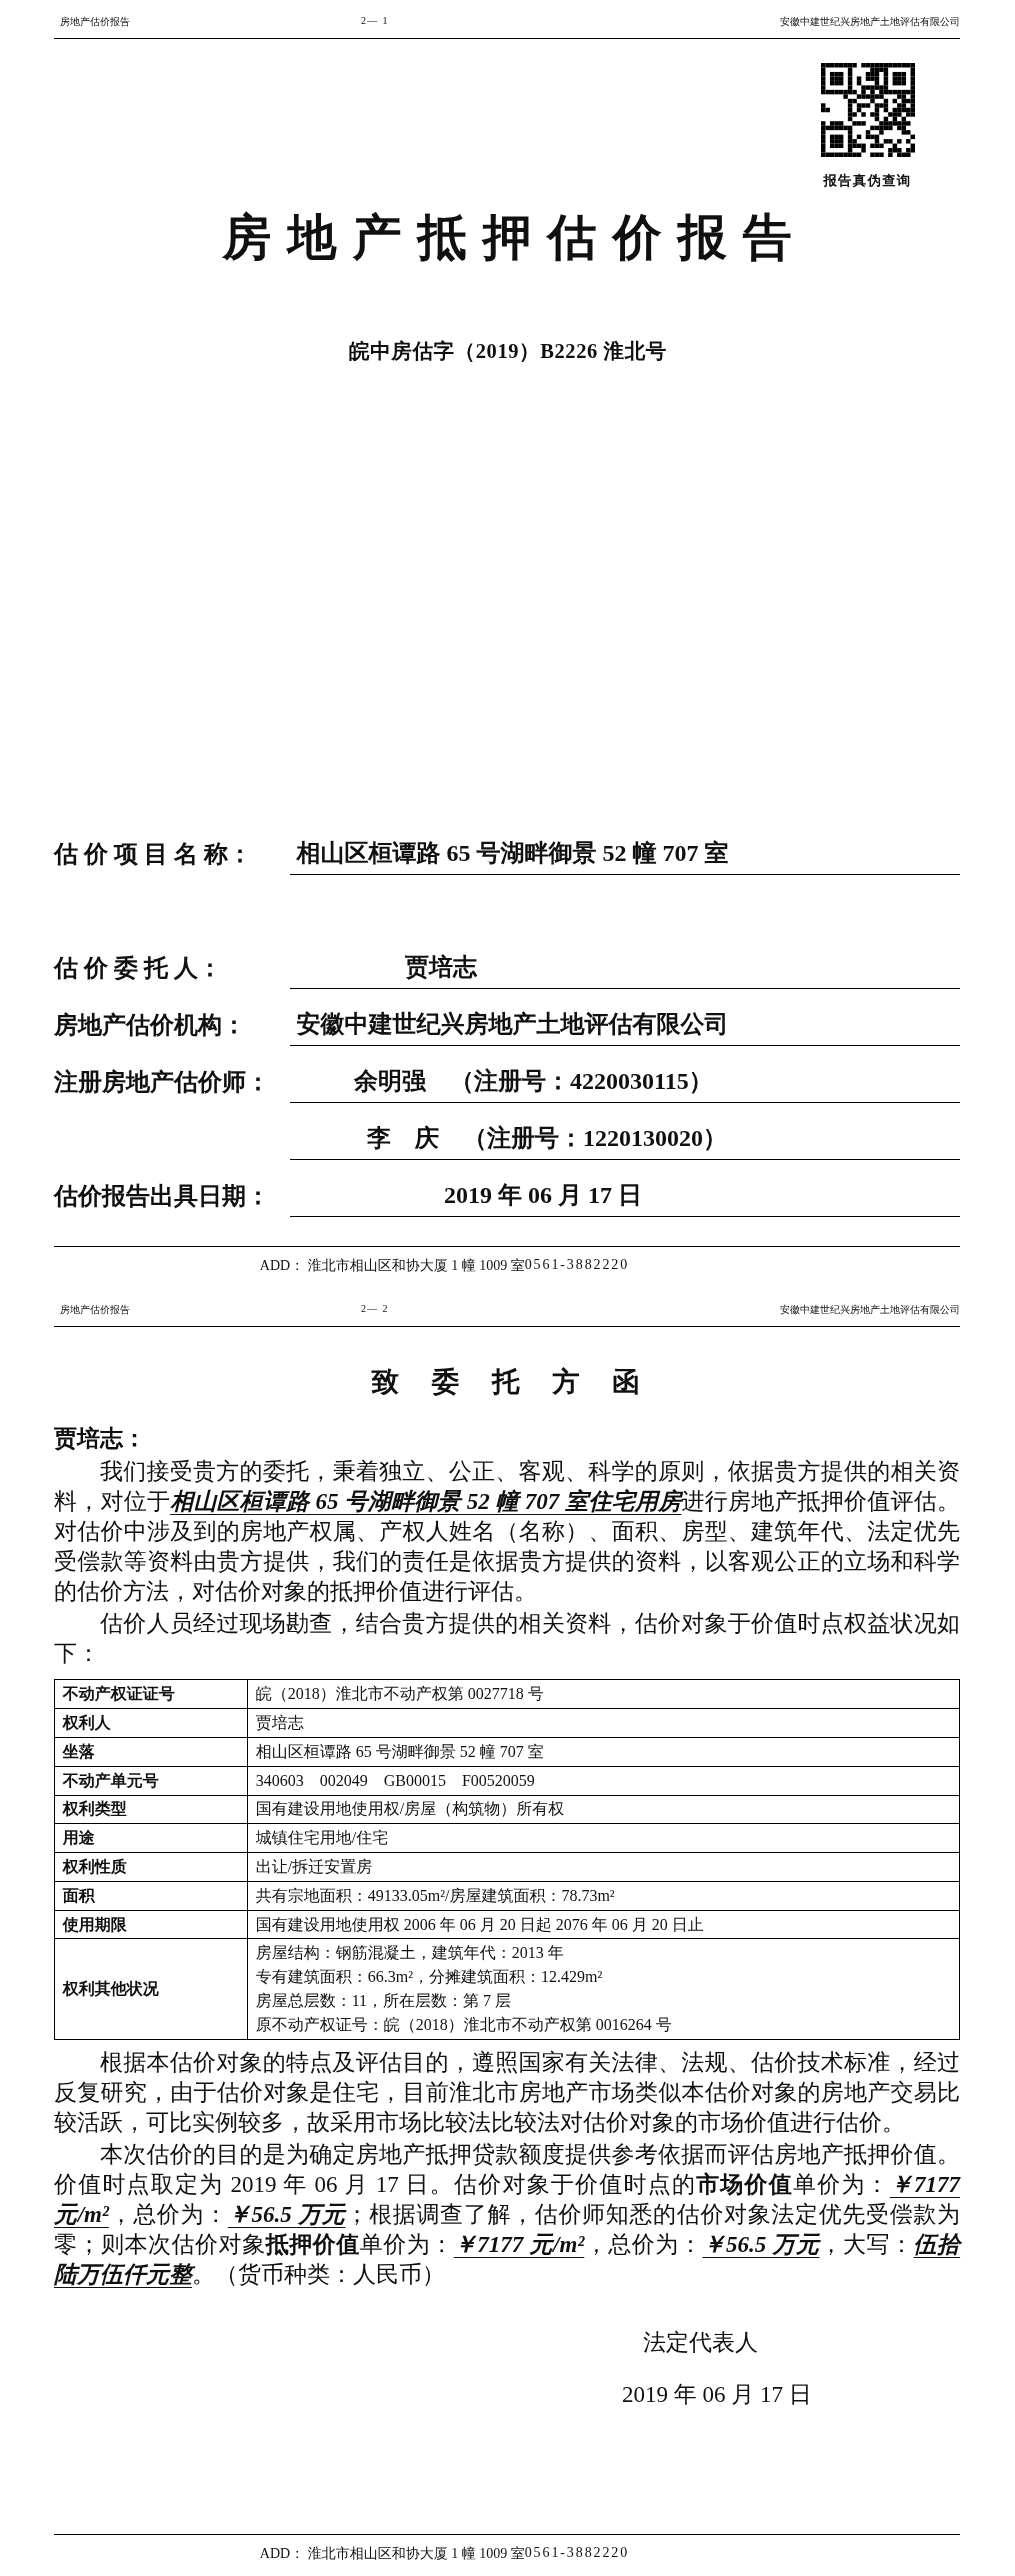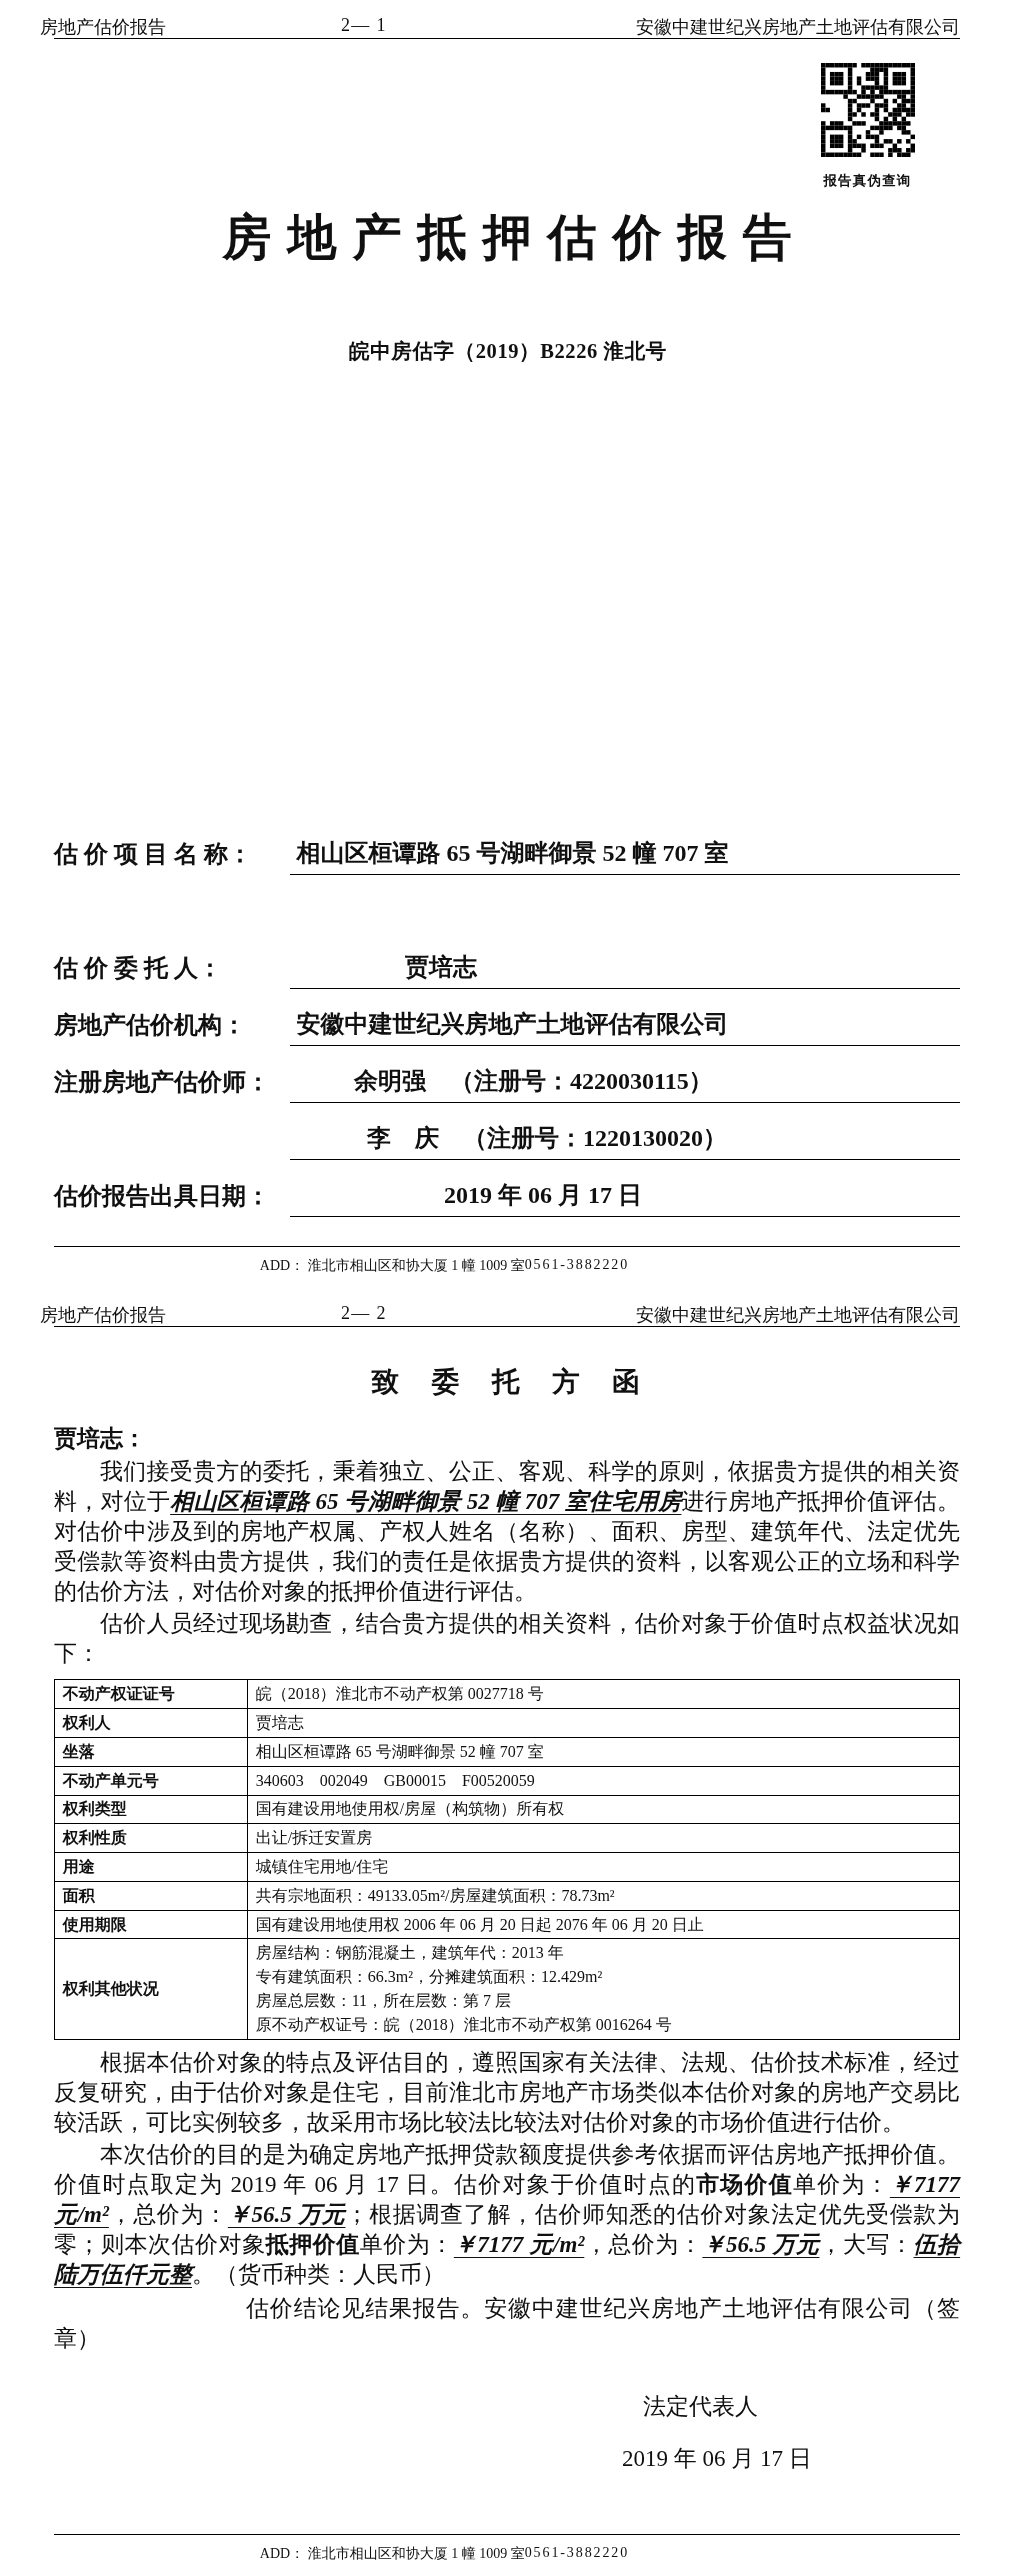--- a/index.html
+++ b/index.html
@@ -6,21 +6,21 @@
   html,body { background:#ffffff; }
   .doc {
     position:relative; width:1016px; height:2576px; background:#ffffff; color:#101010;
     font-family:"Liberation Serif","DejaVu Serif",serif;
   }
   .page { position:absolute; left:0; width:1016px; height:1288px; overflow:hidden; background:#fff; }
   #page1 { top:0; }
   #page2 { top:1288px; }
 
   
-  .pghead { position:absolute; top:15.4px; left:40px; right:56px; height:22px; font-size:18px;text-align:right; }
+  .pghead { position:absolute; top:15.4px; left:60px; right:56px; height:22px; font-size:10px;text-align:right; }
   .ph-left { position:absolute; left:0; top:0; }
   .ph-num  { position:absolute; left:301px; top:0; letter-spacing:1.3px; }
   .ph-right{ position:absolute; right:0; top:0; }
   .hrule { position:absolute; top:38px; left:54px; right:56px; border-top:1.3px solid #000; }
   .pgfoot { position:absolute; top:1246px; left:54px; right:56px; border-top:1.3px solid #000;
             padding-top:10.2px; font-size:14px; display:flex; justify-content:center; }
   .pf-phone { padding-right:125px; letter-spacing:1.9px; }
 
   
   .qr { position:absolute; left:821px; top:63px; width:94px; height:94px; }
@@ -381,26 +381,26 @@
           </tr>
           <tr>
             <td class="t-label">不动产单元号</td>
             <td>340603　002049　GB00015　F00520059</td>
           </tr>
           <tr>
             <td class="t-label">权利类型</td>
             <td>国有建设用地使用权/房屋（构筑物）所有权</td>
           </tr>
           <tr>
+            <td class="t-label">用途</td>
+            <td>城镇住宅用地/住宅</td>
+          </tr>
+          <tr>
             <td class="t-label">权利性质</td>
             <td>出让/拆迁安置房</td>
-          </tr>
-          <tr>
-            <td class="t-label">用途</td>
-            <td>城镇住宅用地/住宅</td>
           </tr>
           <tr>
             <td class="t-label">面积</td>
             <td>共有宗地面积：49133.05m²/房屋建筑面积：78.73m²</td>
           </tr>
           <tr>
             <td class="t-label">使用期限</td>
             <td>国有建设用地使用权 2006 年 06 月 20 日起 2076 年 06 月 20 日止</td>
           </tr>
           <tr>
@@ -412,21 +412,20 @@
               <div>原不动产权证号：皖（2018）淮北市不动产权第 0016264 号</div>
             </td>
           </tr>
         </tbody>
       </table>
 
       <p class="para after-table">根据本估价对象的特点及评估目的，遵照国家有关法律、法规、估价技术标准，经过反复研究，由于估价对象是住宅，目前淮北市房地产市场类似本估价对象的房地产交易比较活跃，可比实例较多，故采用市场比较法比较法对估价对象的市场价值进行估价。</p>
 
       <p class="para"><span>本次估价的目的是为确定房地产抵押贷款额度提供参考依据而评估房地产抵押价值。价值时点取定为 2019 年 06 月 17 日。估价对象于价值时点的</span><span class="seg-b">市场价值</span><span>单价为：</span><span class="seg-bu">￥7177 元/m²</span><span>，总价为：</span><span class="seg-bu">￥56.5 万元</span><span>；根据调查了解，估价师知悉的估价对象法定优先受偿款为零；则本次估价对象</span><span class="seg-b">抵押价值</span><span>单价为：</span><span class="seg-bu">￥7177 元/m²</span><span>，总价为：</span><span class="seg-bu">￥56.5 万元</span><span>，大写：</span><span class="seg-bu">伍拾陆万伍仟元整</span><span>。（货币种类：人民币）</span></p>
 
-      <p class="para p5">估价结论见结果报告。安徽中建世纪兴房地产土地评估有限公司（签章）</p>
 
       <p class="signer">法定代表人</p>
       <p class="dateline">2019 年 06 月 17 日</p>
     </div>
 
     <div class="pgfoot">
       <span class="pf-addr">ADD： 淮北市相山区和协大厦 1 幢 1009 室</span>
       <span class="pf-phone">0561-3882220</span>
     </div>
   </section>

